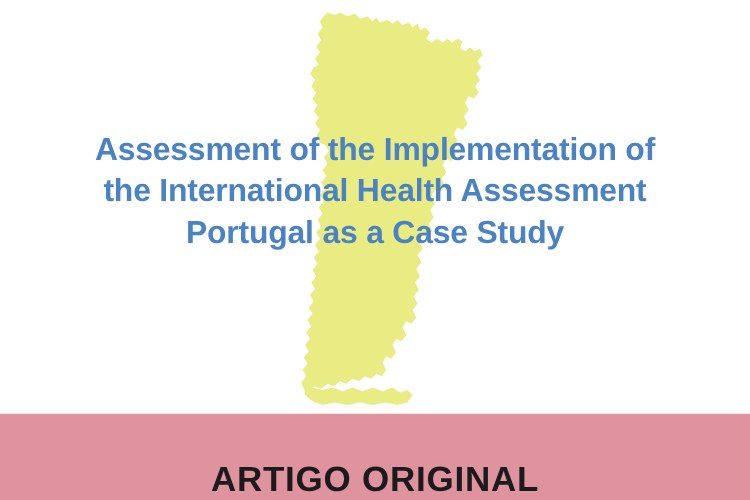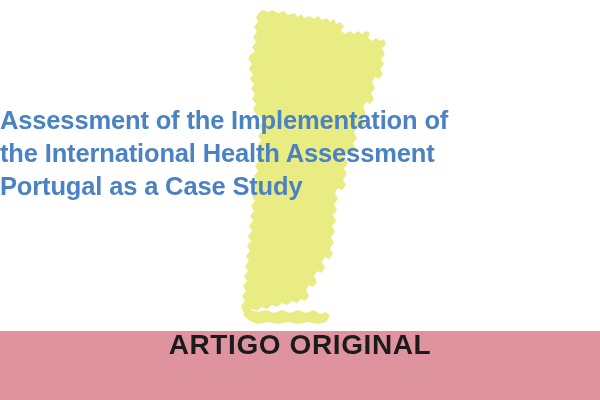--- a/index.html
+++ b/index.html
@@ -30,41 +30,42 @@
     z-index: 1;
     pointer-events: none;
   }
   
   #title-block {
     position: absolute;
     left: 0;
     top: 104px;
     width: 600px;
     z-index: 2;
+    text-align: center;
     font-weight: bold;
     font-size: 25.5px;
     line-height: 33px;
     letter-spacing: -0.15px;
     color: #4A82C3;
   }
   #title-block .tline {
     display: block;
     white-space: nowrap;
   }
   
   #banner {
     position: absolute;
     left: 0;
     top: 331px;
     width: 600px;
     height: 69px;
     z-index: 3;
     background: #DF939F;
     display: flex;
-    align-items: flex-start;
+    align-items: flex-end;
     justify-content: center;
   }
   #banner-label {
     font-size: 28px;
     font-weight: bold;
     color: #1B1B1B;
     letter-spacing: 0.6px;
     line-height: 1;
     padding-bottom: 2px;
   }

